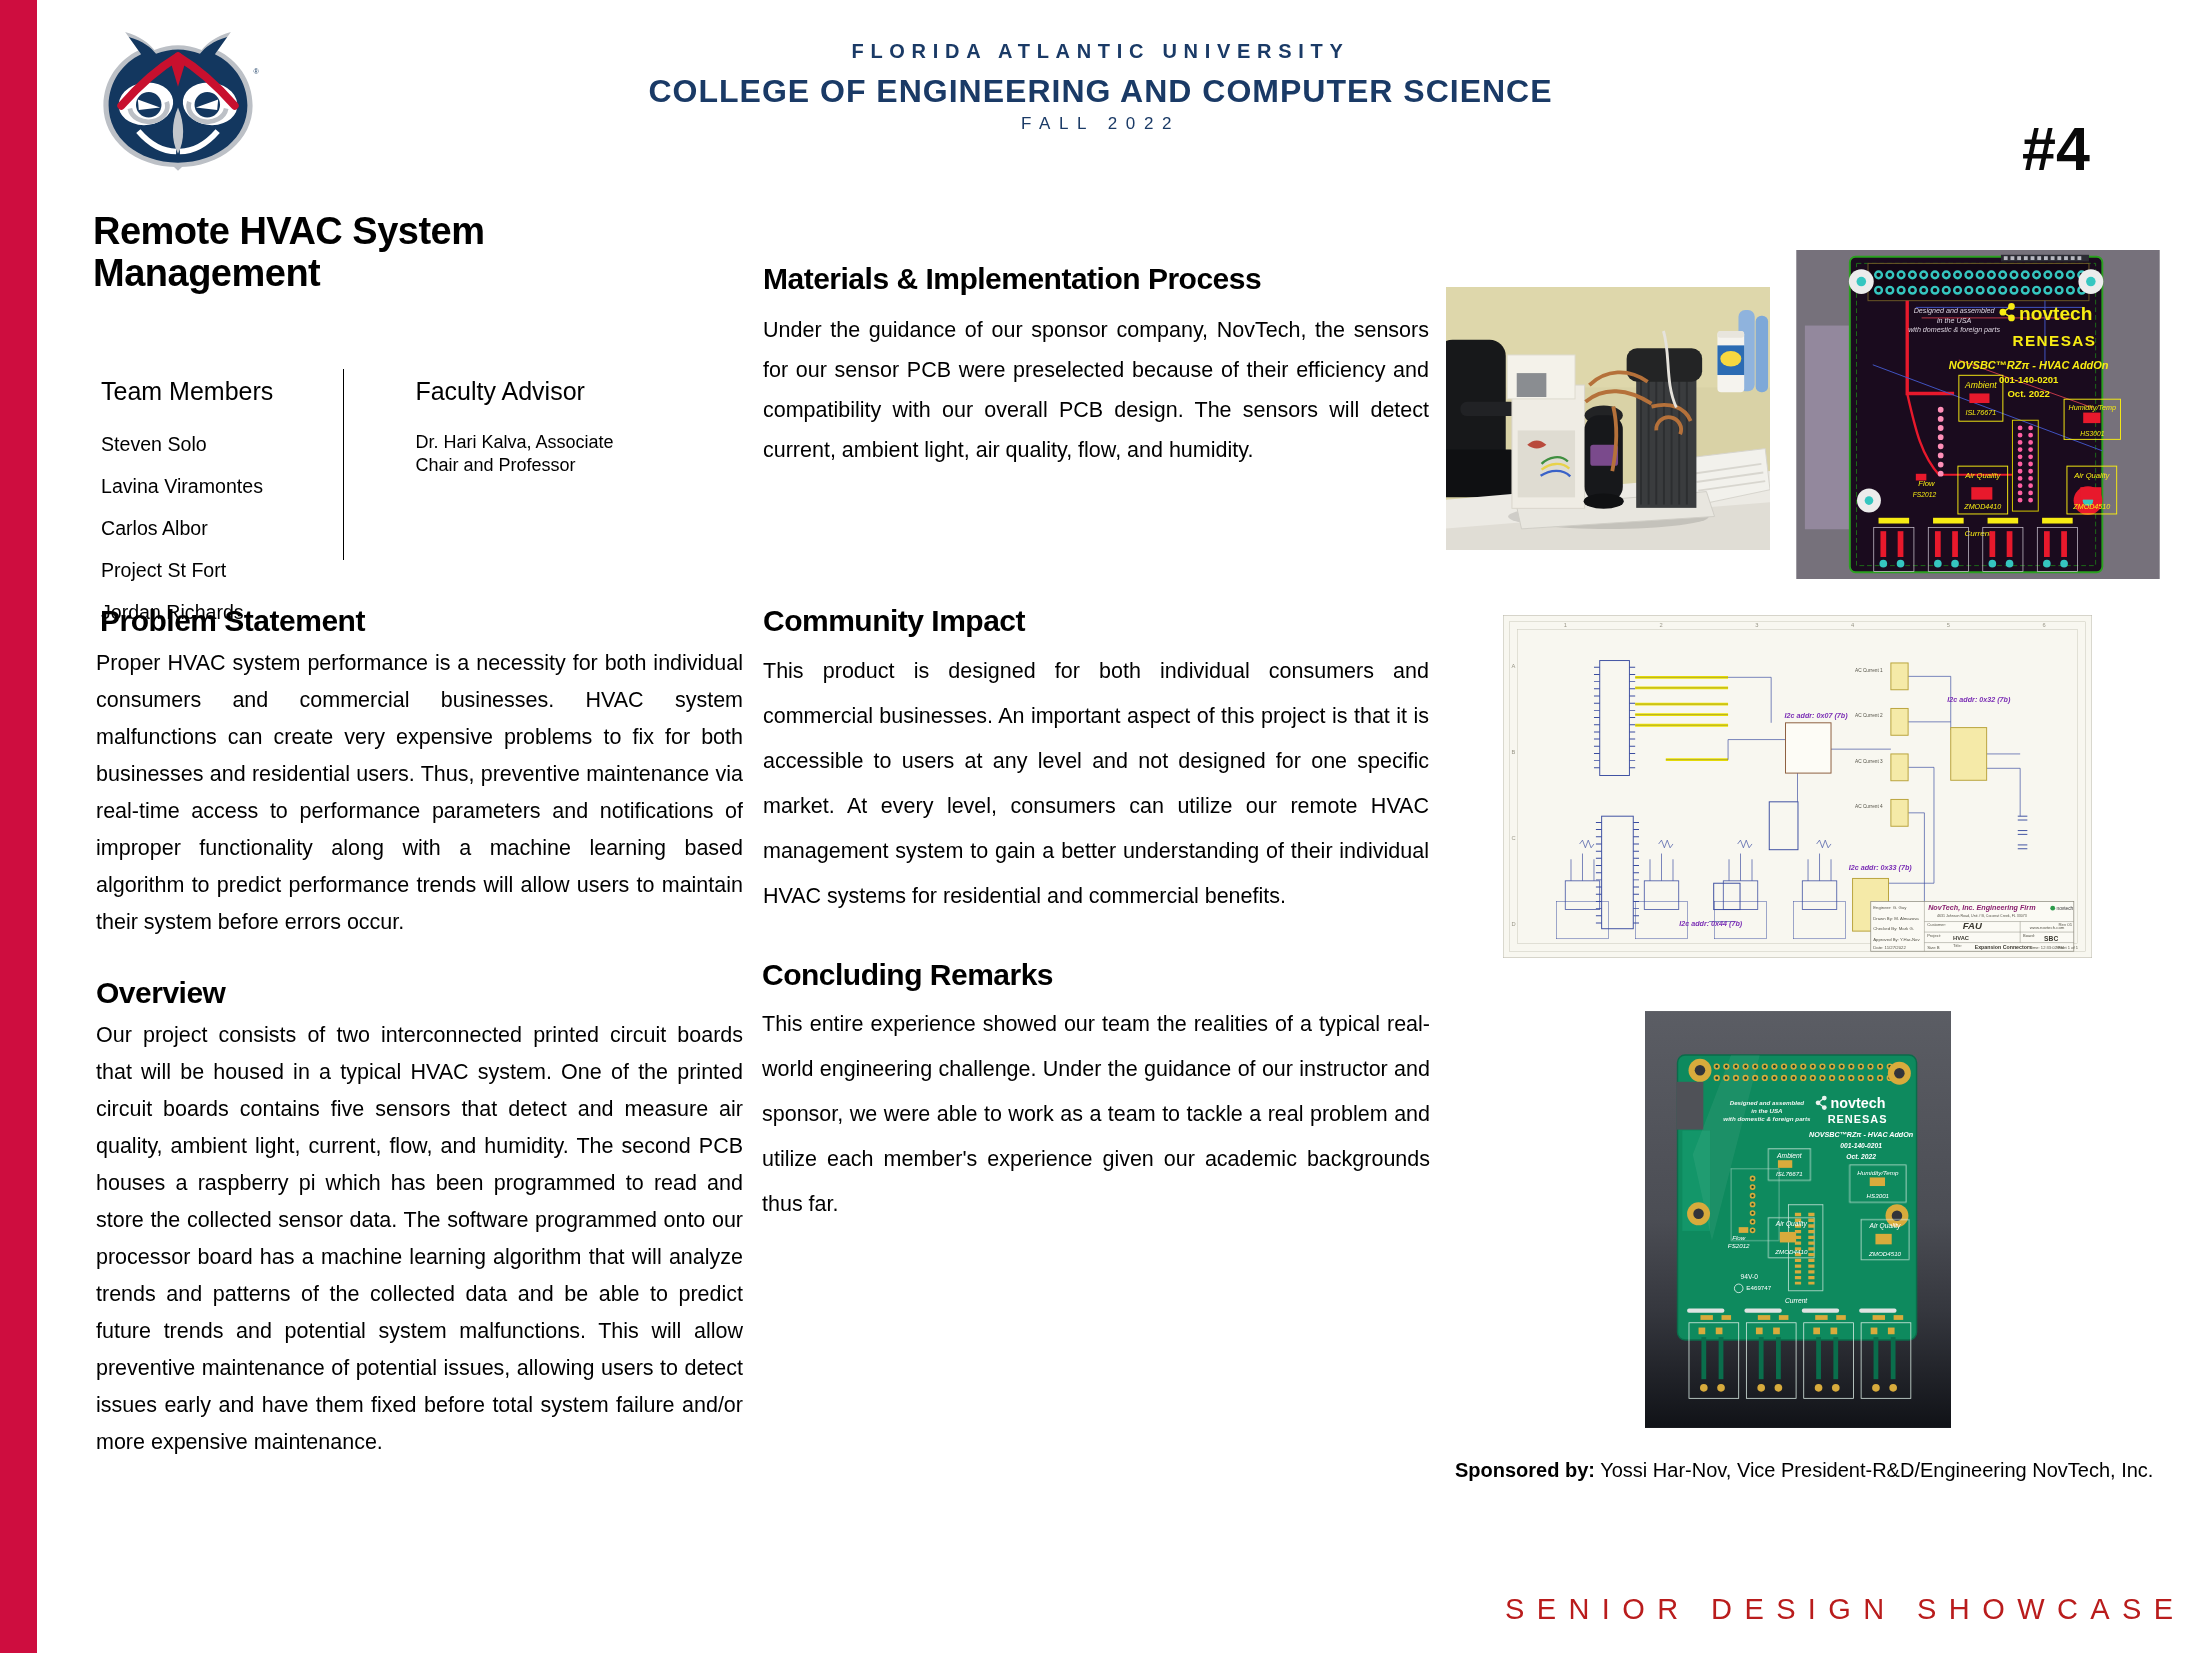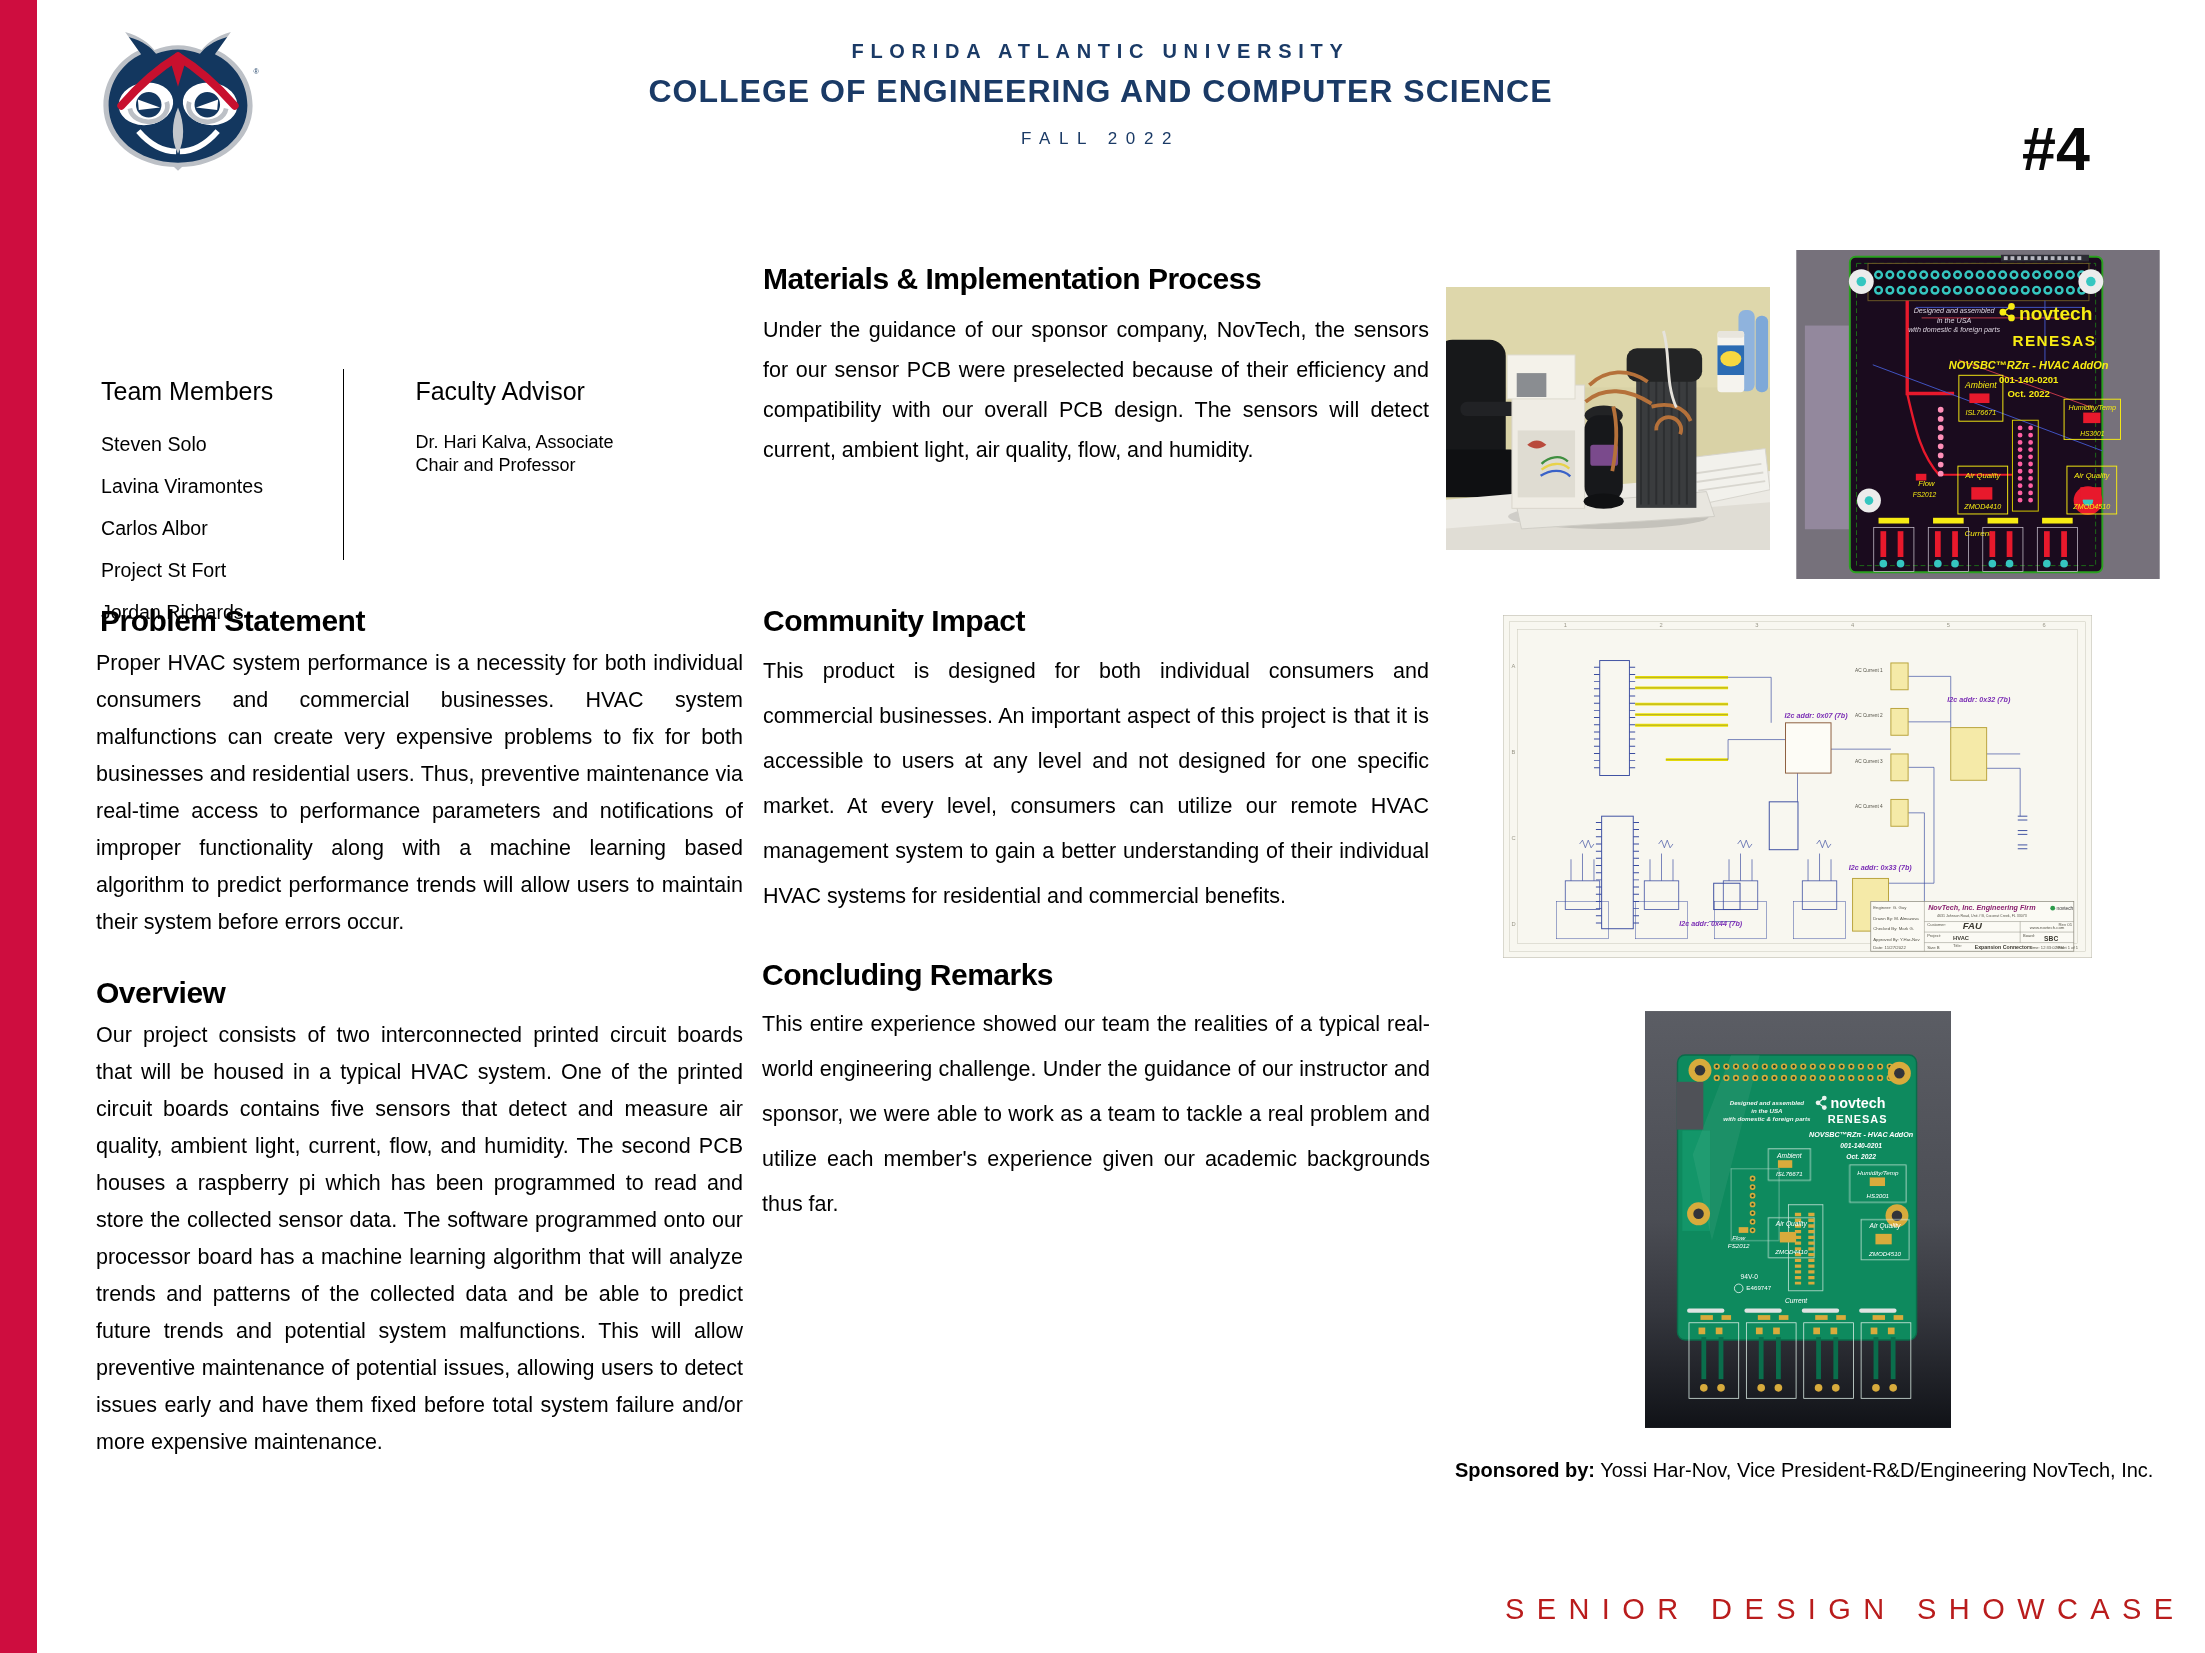--- a/index.html
+++ b/index.html
@@ -5,21 +5,21 @@
   html,body{margin:0;padding:0;background:#ffffff;}
   .page{position:relative;width:2205px;height:1654px;background:#ffffff;
         font-family:"Liberation Sans",sans-serif;color:#000;overflow:hidden;}
   .abs{position:absolute;}
   
   .red-bar{left:0;top:0;width:37px;height:1654px;background:#ce0d3f;}
   
   .hdr{left:622px;top:40px;width:957px;text-align:center;color:#1a3a66;}
   .hdr .univ{font-size:20px;font-weight:600;letter-spacing:6.7px;}
   .hdr .college{margin-top:9.6px;font-size:32px;font-weight:800;letter-spacing:1px;}
-  .hdr .term{margin-top:19px;font-size:17px;font-weight:500;letter-spacing:8.6px;}
+  .hdr .term{margin-top:4px;font-size:17px;font-weight:500;letter-spacing:8.6px;}
   .poster-num{left:2022px;top:114px;width:144px;font-size:61px;font-weight:800;color:#0a0a0a;}
   
   .proj-title{left:93px;top:210px;width:574px;font-size:38px;line-height:42px;font-weight:800;letter-spacing:-0.5px;}
   .dept{left:93px;top:307px;width:483px;font-size:22.5px;line-height:27px;}
   .people{left:101px;top:369px;display:flex;}
   .team-col{width:242px;}
   .v-div{width:1.4px;height:191px;background:#000;}
   .adv-col{margin-left:71px;width:206px;}
   .col-head{font-size:25px;font-weight:400;margin-top:8px;}
   .member{font-size:19.6px;margin-top:19px;}
@@ -84,20 +84,21 @@
     </g>
   </svg>
 
   <div class="abs hdr">
     <div class="univ">FLORIDA ATLANTIC UNIVERSITY</div>
     <div class="college">COLLEGE OF ENGINEERING AND COMPUTER SCIENCE</div>
     <div class="term">FALL 2022</div>
   </div>
   <div class="abs poster-num">#4</div>
 
+  <div class="abs proj-title">Remote HVAC System Management</div>
 
   <div class="abs people">
     <div class="team-col">
       <div class="col-head">Team Members</div>
       <div class="member first">Steven Solo</div>
       <div class="member">Lavina Viramontes</div>
       <div class="member">Carlos Albor</div>
       <div class="member">Project  St Fort</div>
       <div class="member">Jordan Richards</div>
     </div>

